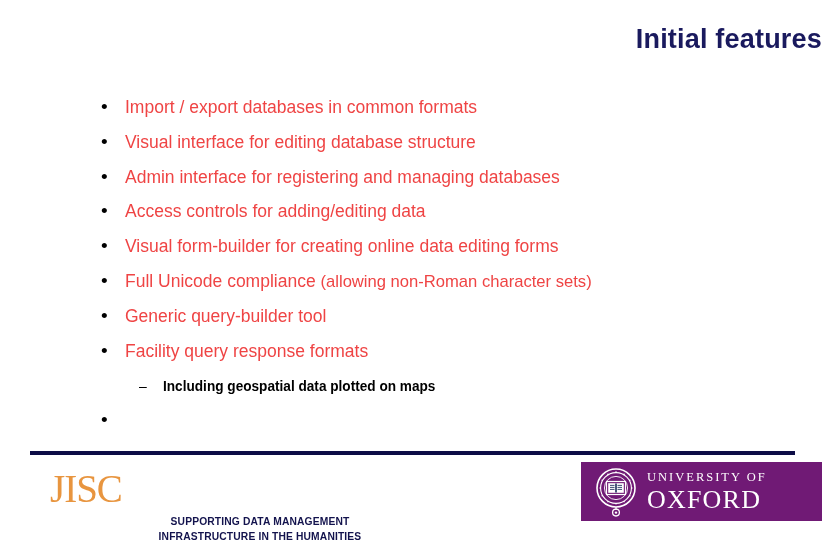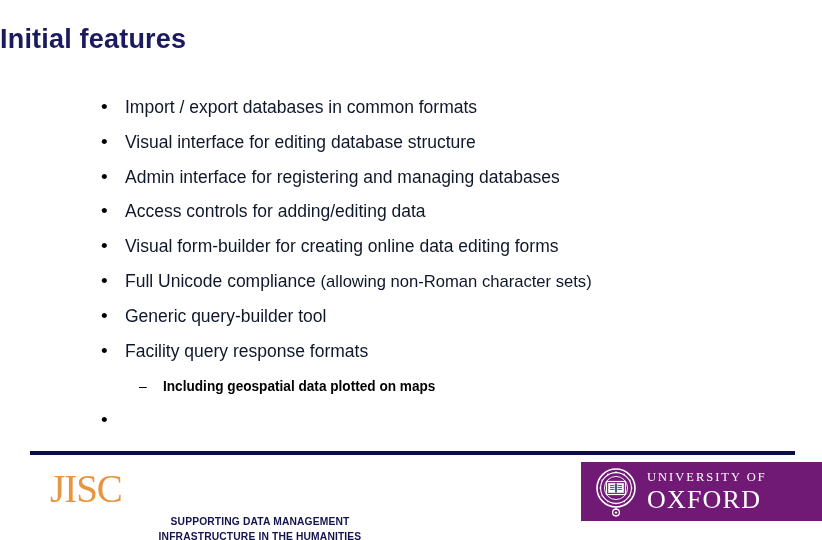--- a/index.html
+++ b/index.html
@@ -21,21 +21,21 @@
     inset: 0;
     background: #ffffff;
   }
 
   
   .slide-title {
     position: absolute;
     top: 22px;
     left: 0;
     width: 822px;
-    text-align: left;
+    text-align: right;
     font-size: 27px;
     font-weight: bold;
     color: #1a1a5e;
     letter-spacing: 0.2px;
     line-height: 34px;
   }
 
   
   .body-list {
     position: absolute;
@@ -57,21 +57,21 @@
     font-size: 19px;
     line-height: 22px;
     color: #000000;
   }
   .bullet-row .btext {
     position: absolute;
     left: 125px;
     top: 0;
     font-size: 17.5px;
     line-height: 22px;
-    color: #0f172a;
+    color: #ef4444;
     white-space: nowrap;
   }
   .bullet-row .btext .small {
     font-size: 16.6px;
   }
 
   
   .sub-row {
     position: relative;
     height: 34.8px;

